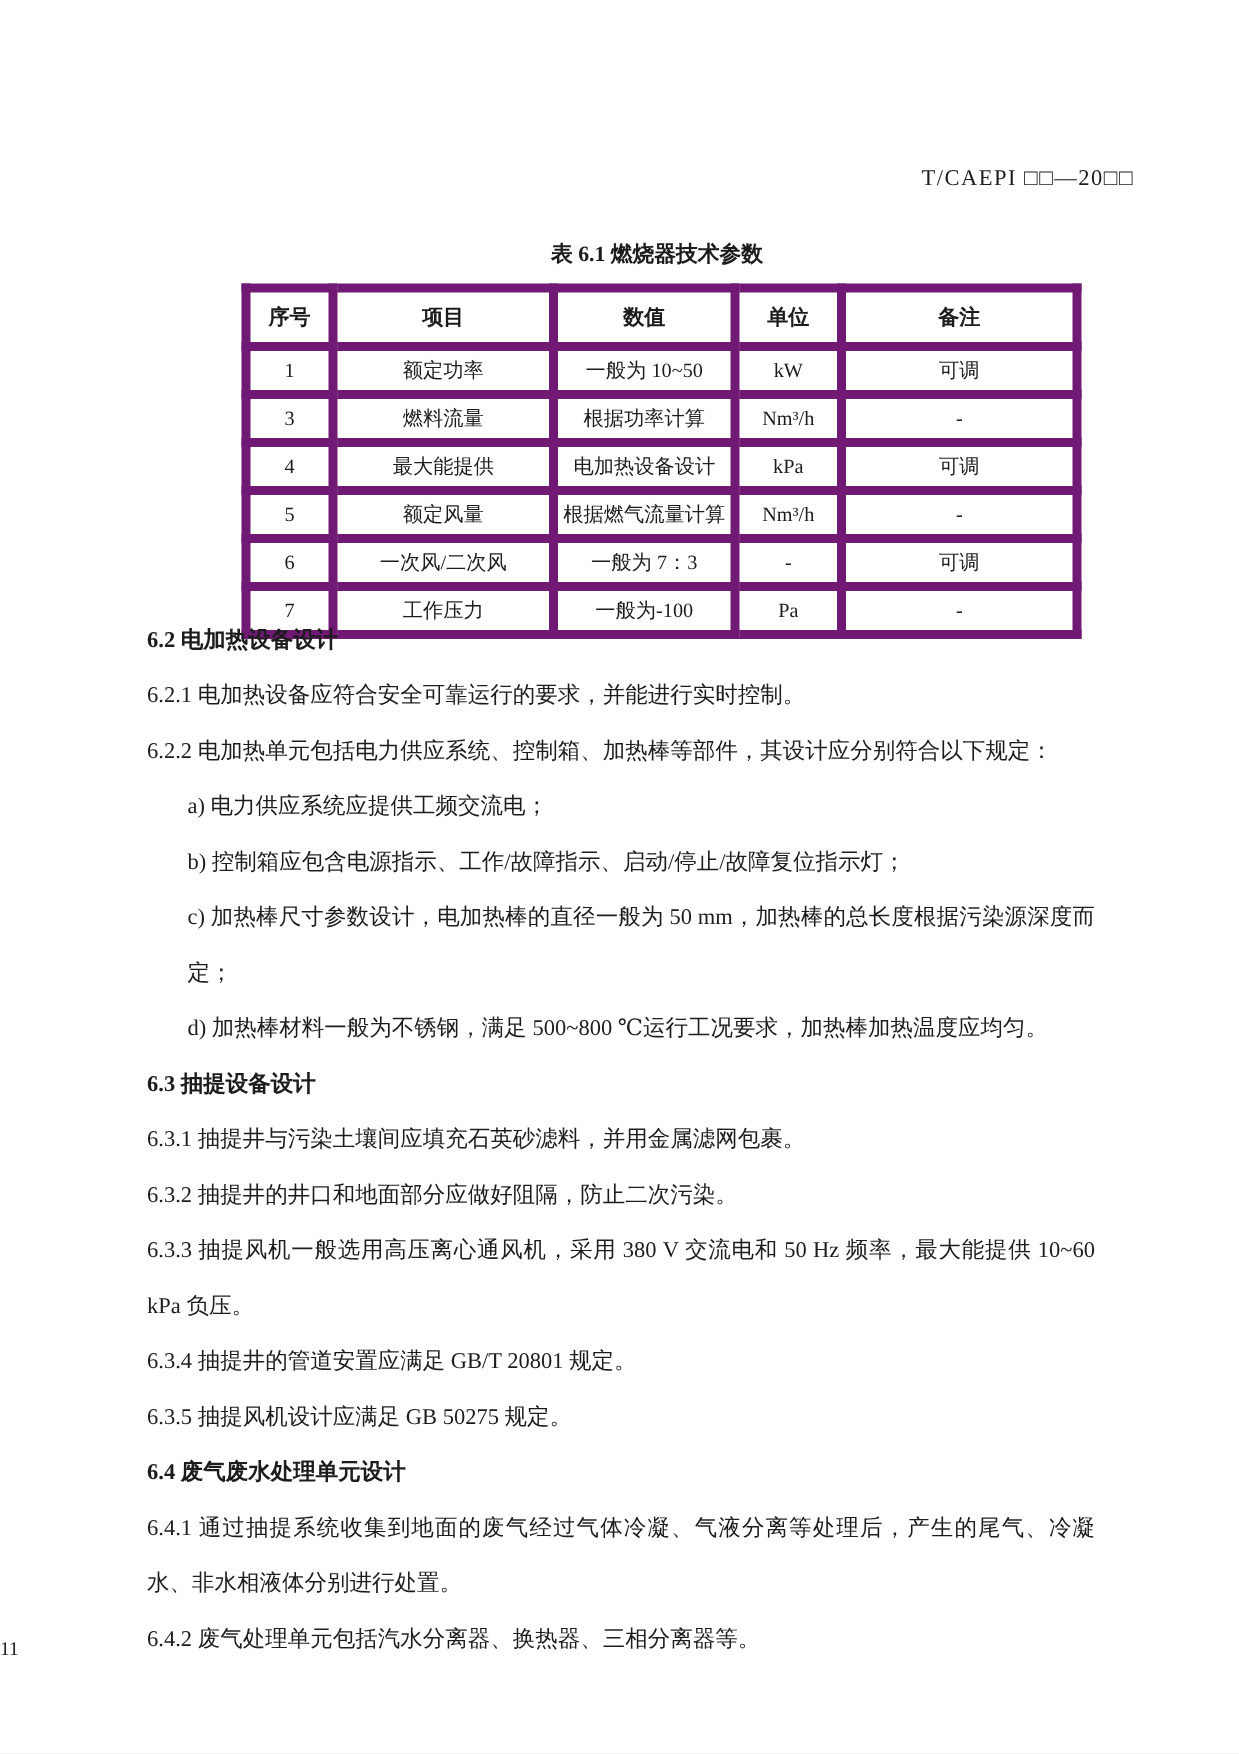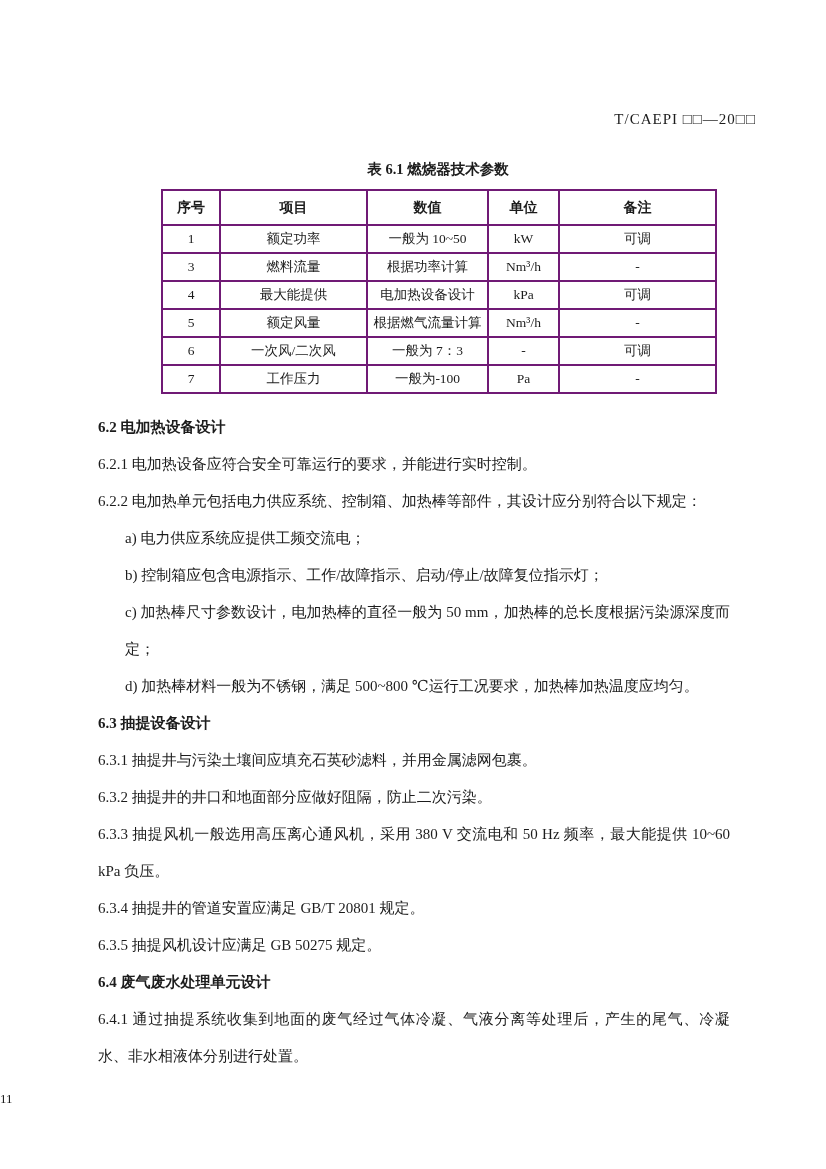--- a/index.html
+++ b/index.html
@@ -32,21 +32,21 @@
     font-size:14.5px;
     margin:0 0 10px 0;
   }
   table.params{
     width:554px;
     border-collapse:collapse;
     table-layout:fixed;
     font-size:13.5px;
   }
   table.params th, table.params td{
-    border:2px solid #701a75;
+    border:6px solid #701a75;
     text-align:center;
     vertical-align:middle;
     padding:0 2px;
     overflow:hidden;
     white-space:nowrap;
   }
   table.params{border:2px solid #111;}
   table.params th{
     height:33px;
     font-weight:bold;
@@ -160,17 +160,18 @@
     <p class="list-item">c) 加热棒尺寸参数设计，电加热棒的直径一般为 50 mm，加热棒的总长度根据污染源深度而定；</p>
     <p class="list-item">d) 加热棒材料一般为不锈钢，满足 500~800 ℃运行工况要求，加热棒加热温度应均匀。</p>
     <h3>6.3 抽提设备设计</h3>
     <p>6.3.1 抽提井与污染土壤间应填充石英砂滤料，并用金属滤网包裹。</p>
     <p>6.3.2 抽提井的井口和地面部分应做好阻隔，防止二次污染。</p>
     <p>6.3.3 抽提风机一般选用高压离心通风机，采用 380 V 交流电和 50 Hz 频率，最大能提供 10~60 kPa 负压。</p>
     <p>6.3.4 抽提井的管道安置应满足 GB/T 20801 规定。</p>
     <p>6.3.5 抽提风机设计应满足 GB 50275 规定。</p>
     <h3>6.4 废气废水处理单元设计</h3>
     <p>6.4.1 通过抽提系统收集到地面的废气经过气体冷凝、气液分离等处理后，产生的尾气、冷凝水、非水相液体分别进行处置。</p>
+    <p>6.4.2 废气处理单元包括汽水分离器、换热器、三相分离器等。</p>
   </div>
 
   <div class="page-number">11</div>
 
 </div>
 
 </body></html>

